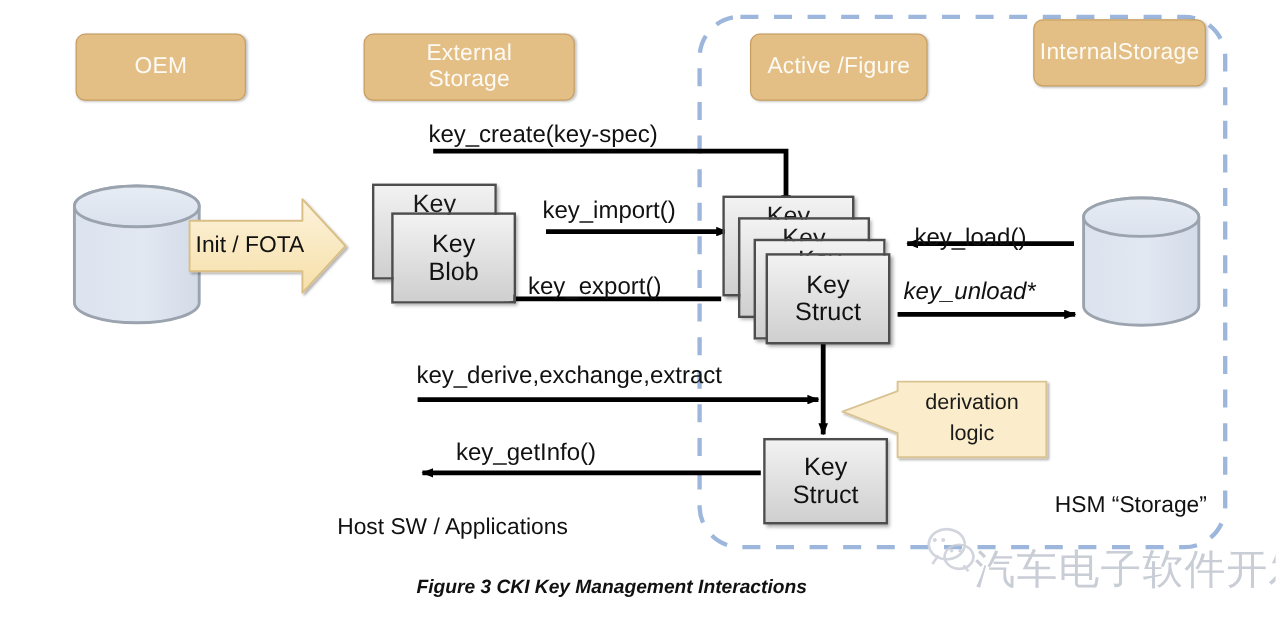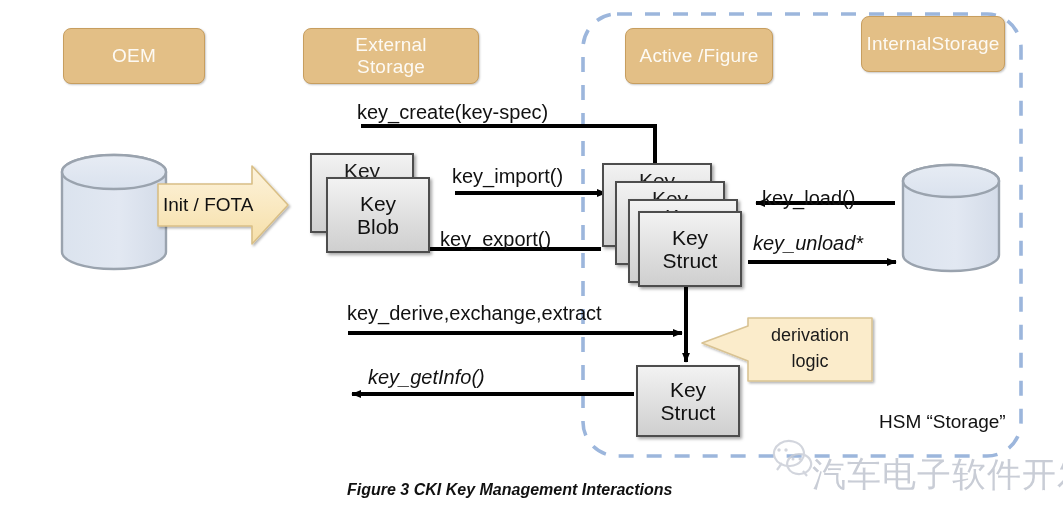--- a/index.html
+++ b/index.html
@@ -193,25 +193,26 @@
   <div class="lbl" style="left:438px;top:165px;margin-left:14px;">key_import()</div>
 
   <div class="lbl" style="left:440px;top:228px;">key_export()</div>
 
   <div class="lbl" style="left:762px;top:187px;">key_load()</div>
 
   <div class="lbl ital" style="left:753px;top:232px;">key_unload*</div>
 
   <div class="lbl" style="left:347px;top:302px;">key_derive,exchange,extract</div>
 
-  <div class="lbl" style="left:368px;top:366px;font-style:italic;">key_getInfo()</div>
+  <div class="lbl" style="left:380px;top:366px;">key_getInfo()</div>
 
   <div class="callout-txt" style="left:748px;top:324px;width:124px;">derivation</div>
   <div class="callout-txt" style="left:748px;top:350px;width:124px;">logic</div>
 
+  <div class="lbl sm" style="left:281px;top:429px;">Host SW / Applications</div>
 
   <div class="lbl sm" style="left:879px;top:411px;">HSM “Storage”</div>
 
   <div class="caption" style="left:347px;top:481px;">Figure 3 CKI Key Management Interactions</div>
 
   <div class="wm" style="left:812px;top:452px;">
     <span>汽车电子软件开发</span>
   </div>
 
 </div>

